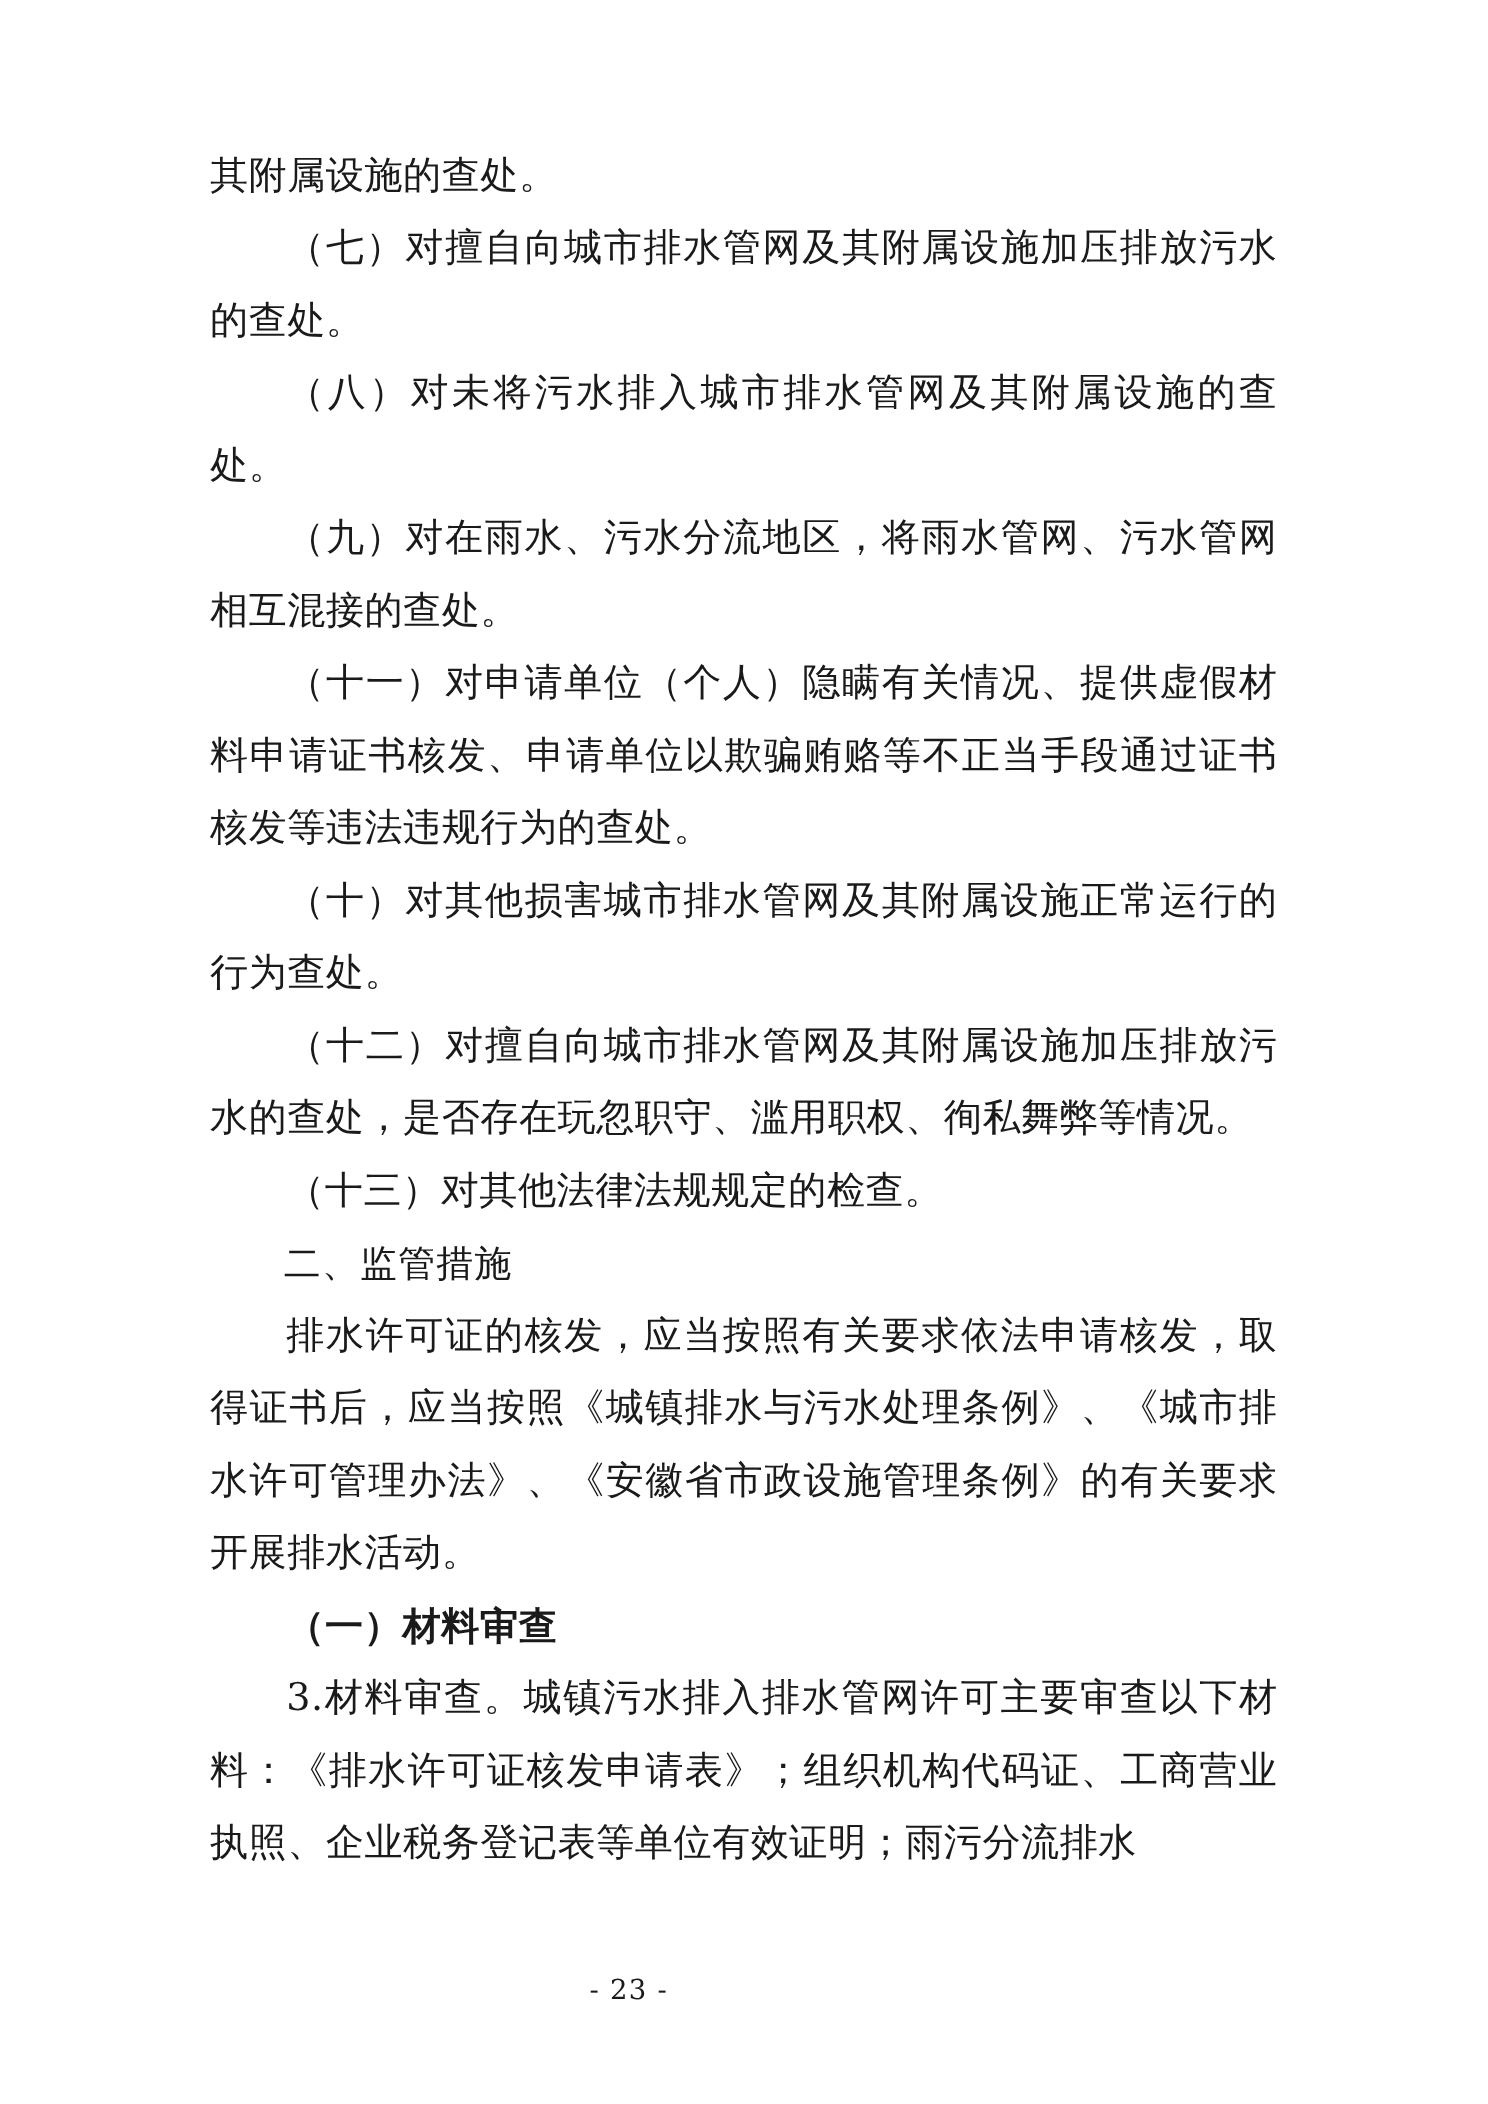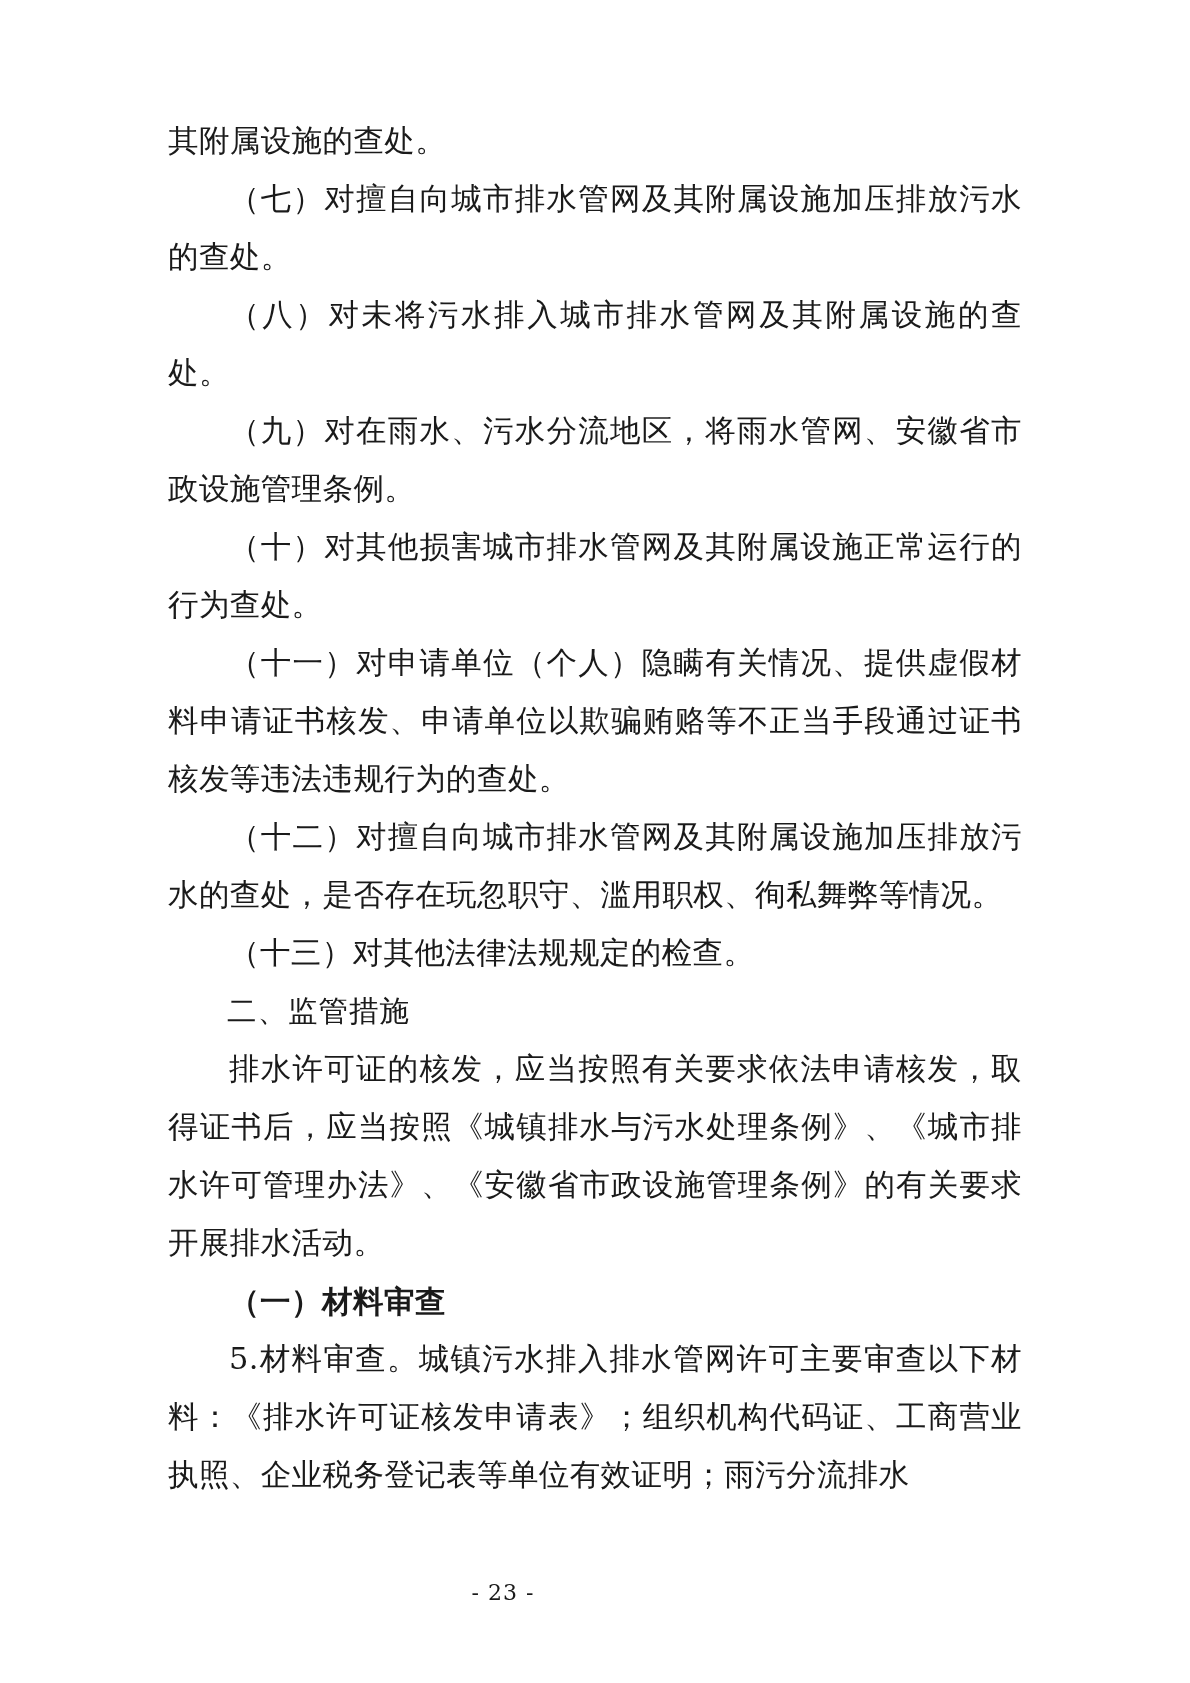--- a/index.html
+++ b/index.html
@@ -66,24 +66,24 @@
   }
 </style>
 </head>
 <body>
 
 <div class="page">
   <div class="doc-body" id="doc-body">
       <p class="para no-indent">其附属设施的查处。</p>
       <p class="para">（七）对擅自向城市排水管网及其附属设施加压排放污水的查处。</p>
       <p class="para">（八）对未将污水排入城市排水管网及其附属设施的查处。</p>
-      <p class="para">（九）对在雨水、污水分流地区，将雨水管网、安徽省市政设施管理条例。</p>
+      <p class="para">（九）对在雨水、污水分流地区，将雨水管网、污水管网相互混接的查处。</p>
+      <p class="para">（十一）对申请单位（个人）隐瞒有关情况、提供虚假材料申请证书核发、申请单位以欺骗贿赂等不正当手段通过证书核发等违法违规行为的查处。</p>
       <p class="para">（十）对其他损害城市排水管网及其附属设施正常运行的行为查处。</p>
-      <p class="para">（十一）对申请单位（个人）隐瞒有关情况、提供虚假材料申请证书核发、申请单位以欺骗贿赂等不正当手段通过证书核发等违法违规行为的查处。</p>
       <p class="para">（十二）对擅自向城市排水管网及其附属设施加压排放污水的查处，是否存在玩忽职守、滥用职权、徇私舞弊等情况。</p>
       <p class="para">（十三）对其他法律法规规定的检查。</p>
       <p class="heading">二、监管措施</p>
       <p class="para">排水许可证的核发，应当按照有关要求依法申请核发，取得证书后，应当按照《城镇排水与污水处理条例》、《城市排水许可管理办法》、《安徽省市政设施管理条例》的有关要求开展排水活动。</p>
       <p class="subheading">（一）材料审查</p>
-      <p class="para">5.材料审查。城镇污水排入排水管网许可主要审查以下材料：《排水许可证核发申请表》；组织机构代码证、工商营业执照、企业税务登记表等单位有效证明；雨污分流排水</p>
+      <p class="para">3.材料审查。城镇污水排入排水管网许可主要审查以下材料：《排水许可证核发申请表》；组织机构代码证、工商营业执照、企业税务登记表等单位有效证明；雨污分流排水</p>
     </div>
 </div>
 <div class="footer">- 23 -</div>
 
 </body></html>

